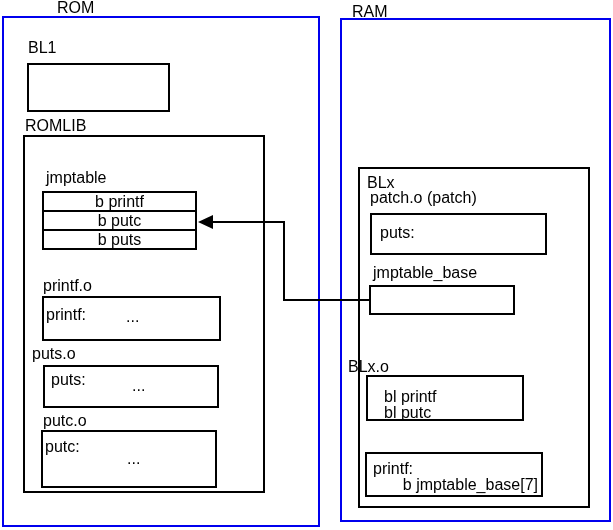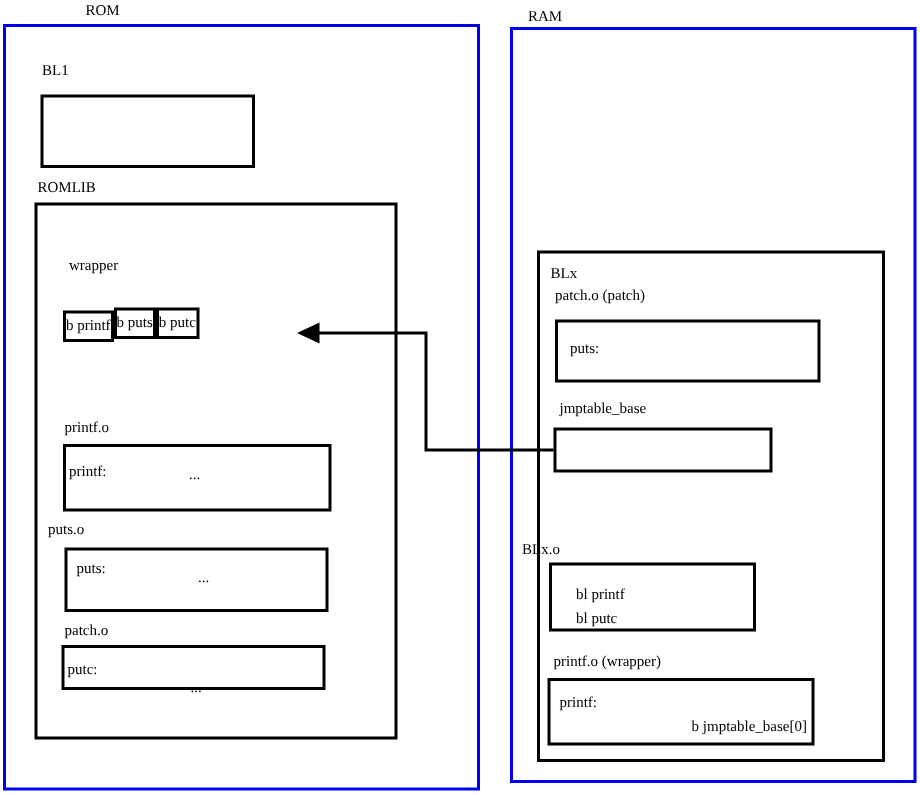--- a/index.html
+++ b/index.html
@@ -1,21 +1,21 @@
 <!DOCTYPE html>
 <html style="--region-border: #0000ee; --box-border: #000000; --arrow: #000000; --background: #ffffff; --text: #000000;"><head>
 <meta charset="utf-8">
 <style>
   html,body{margin:0;padding:0;background:#ffffff;}
   #canvas{
     position:relative;
     width:613px;height:530px;
     background:var(--background,#ffffff);
-    font-family:Liberation Serif, serif;
-    font-size:10px;
+    font-family:Liberation Sans, sans-serif;
+    font-size:16px;
     color:var(--text,#000000);
     overflow:hidden;
   }
   .lbl{
     position:absolute;
     white-space:nowrap;
     line-height:14px;
   }
   .region{
     position:absolute;
@@ -25,22 +25,21 @@
   }
   .box{
     position:absolute;
     border:2px solid var(--box-border,#000000);
     box-sizing:border-box;
     background:transparent;
   }
   .jmp-rows{
     position:absolute;
     display:flex;
-    flex-direction:row;
-    margin-top:16px;
+    flex-direction:column;
   }
   .jmp-row{
     height:21px;
     border:2px solid var(--box-border,#000000);
     box-sizing:border-box;
     text-align:center;
     line-height:18px;
   }
   .jmp-row + .jmp-row{margin-top:-2px;}
   .inner{
@@ -61,69 +60,68 @@
 
   <span class="lbl" style="left:57px;top:1px">ROM</span>
   <div class="region" style="left:2px;top:16px;width:318px;height:511px"></div>
 
   <span class="lbl" style="left:28px;top:41px">BL1</span>
   <div class="box" style="left:27px;top:63px;width:143px;height:49px"></div>
 
   <span class="lbl" style="left:25px;top:119px">ROMLIB</span>
   <div class="box" style="left:23px;top:135px;width:242px;height:358px"></div>
 
-  <span class="lbl" style="left:46px;top:171px">wrapper</span>
+  <span class="lbl" style="left:46px;top:171px">jmptable</span>
   <div class="jmp-rows" style="left:42px;top:191px;width:155px">
     <div class="jmp-row">b printf</div>
+    <div class="jmp-row">b putc</div>
     <div class="jmp-row">b puts</div>
-    <div class="jmp-row">b putc</div>
   </div>
 
   <span class="lbl" style="left:43px;top:279px">printf.o</span>
   <div class="box" style="left:42px;top:296px;width:179px;height:45px">
     <span class="inner" style="left:2px;top:10px">printf:</span>
     <span class="inner" style="left:82px;top:12px">...</span>
   </div>
 
   <span class="lbl" style="left:32px;top:347px">puts.o</span>
   <div class="box" style="left:43px;top:365px;width:176px;height:43px">
     <span class="inner" style="left:6px;top:6px">puts:</span>
     <span class="inner" style="left:87px;top:12px">...</span>
   </div>
 
-  <span class="lbl" style="left:43px;top:414px">patch.o</span>
-  <div class="box" style="left:41px;top:430px;width:176px;height:30px">
+  <span class="lbl" style="left:43px;top:414px">putc.o</span>
+  <div class="box" style="left:41px;top:430px;width:176px;height:58px">
     <span class="inner" style="left:2px;top:8px">putc:</span>
     <span class="inner" style="left:84px;top:20px">...</span>
   </div>
 
   <span class="lbl" style="left:352px;top:5px">RAM</span>
   <div class="region" style="left:340px;top:18px;width:271px;height:504px"></div>
 
   <div class="box" style="left:358px;top:167px;width:232px;height:341px"></div>
   <span class="lbl" style="left:367px;top:176px">BLx</span>
 
   <span class="lbl" style="left:370px;top:191px">patch.o (patch)</span>
   <div class="box" style="left:370px;top:213px;width:177px;height:42px">
     <span class="inner" style="left:8px;top:11px">puts:</span>
   </div>
 
   <span class="lbl" style="left:373px;top:266px">jmptable_base</span>
   <div class="box" style="left:369px;top:285px;width:146px;height:30px"></div>
 
   <span class="lbl" style="left:348px;top:360px">BLx.o</span>
-  <div class="box" style="left:366px;top:375px;width:138px;height:46px">
+  <div class="box" style="left:366px;top:375px;width:158px;height:46px">
     <span class="inner" style="left:16px;top:12px;line-height:16px">bl printf</span>
     <span class="inner" style="left:16px;top:28px;line-height:16px">bl putc</span>
   </div>
 
-  <span class="lbl" style="left:369px;top:435px">printf.o (wrapper)</span>
   <div class="box" style="left:365px;top:452px;width:178px;height:45px">
     <span class="inner" style="left:6px;top:8px">printf:</span>
-    <span class="inner" style="right:3px;top:24px">b jmptable_base[0]</span>
+    <span class="inner" style="right:3px;top:24px">b jmptable_base[7]</span>
   </div>
 
   <svg id="arrow-overlay" width="613" height="530">
     <polyline points="369,300 284,300 284,222 211,222" fill="none" stroke="#000000" stroke-width="2"></polyline>
     <polygon points="198,222 213,215 213,229" fill="#000000"></polygon>
   </svg>
 
 </div>
 
 </body></html>

